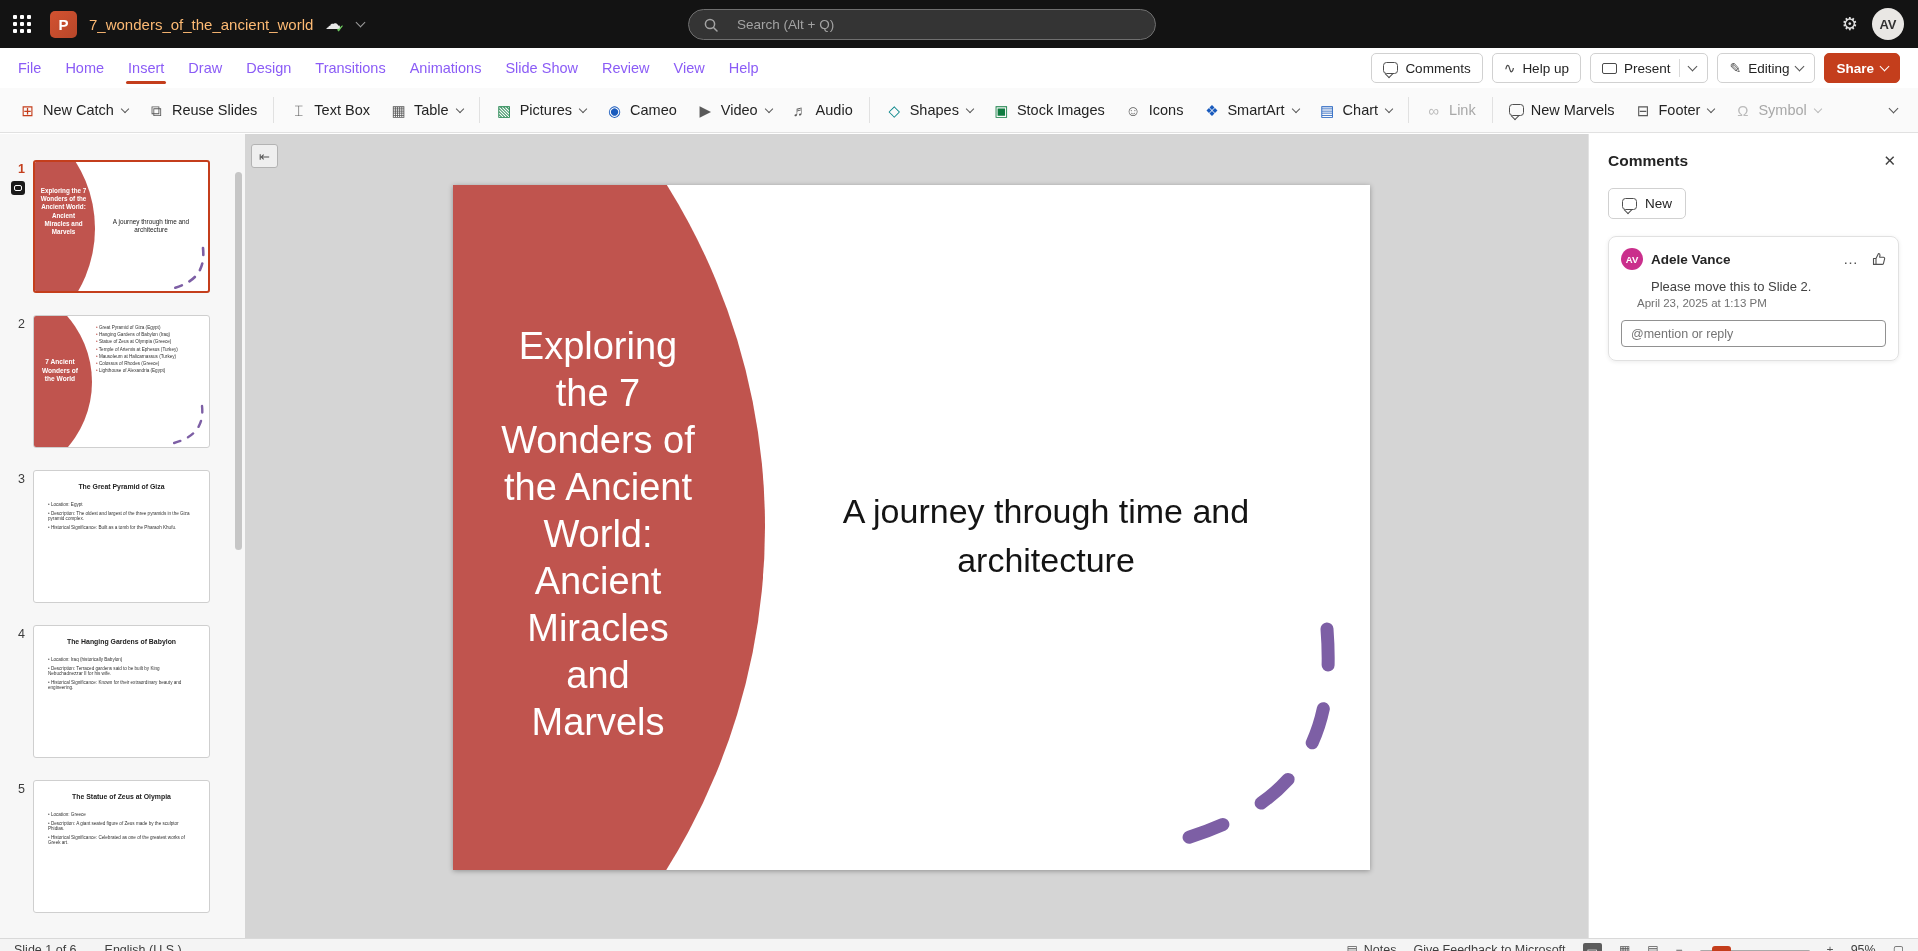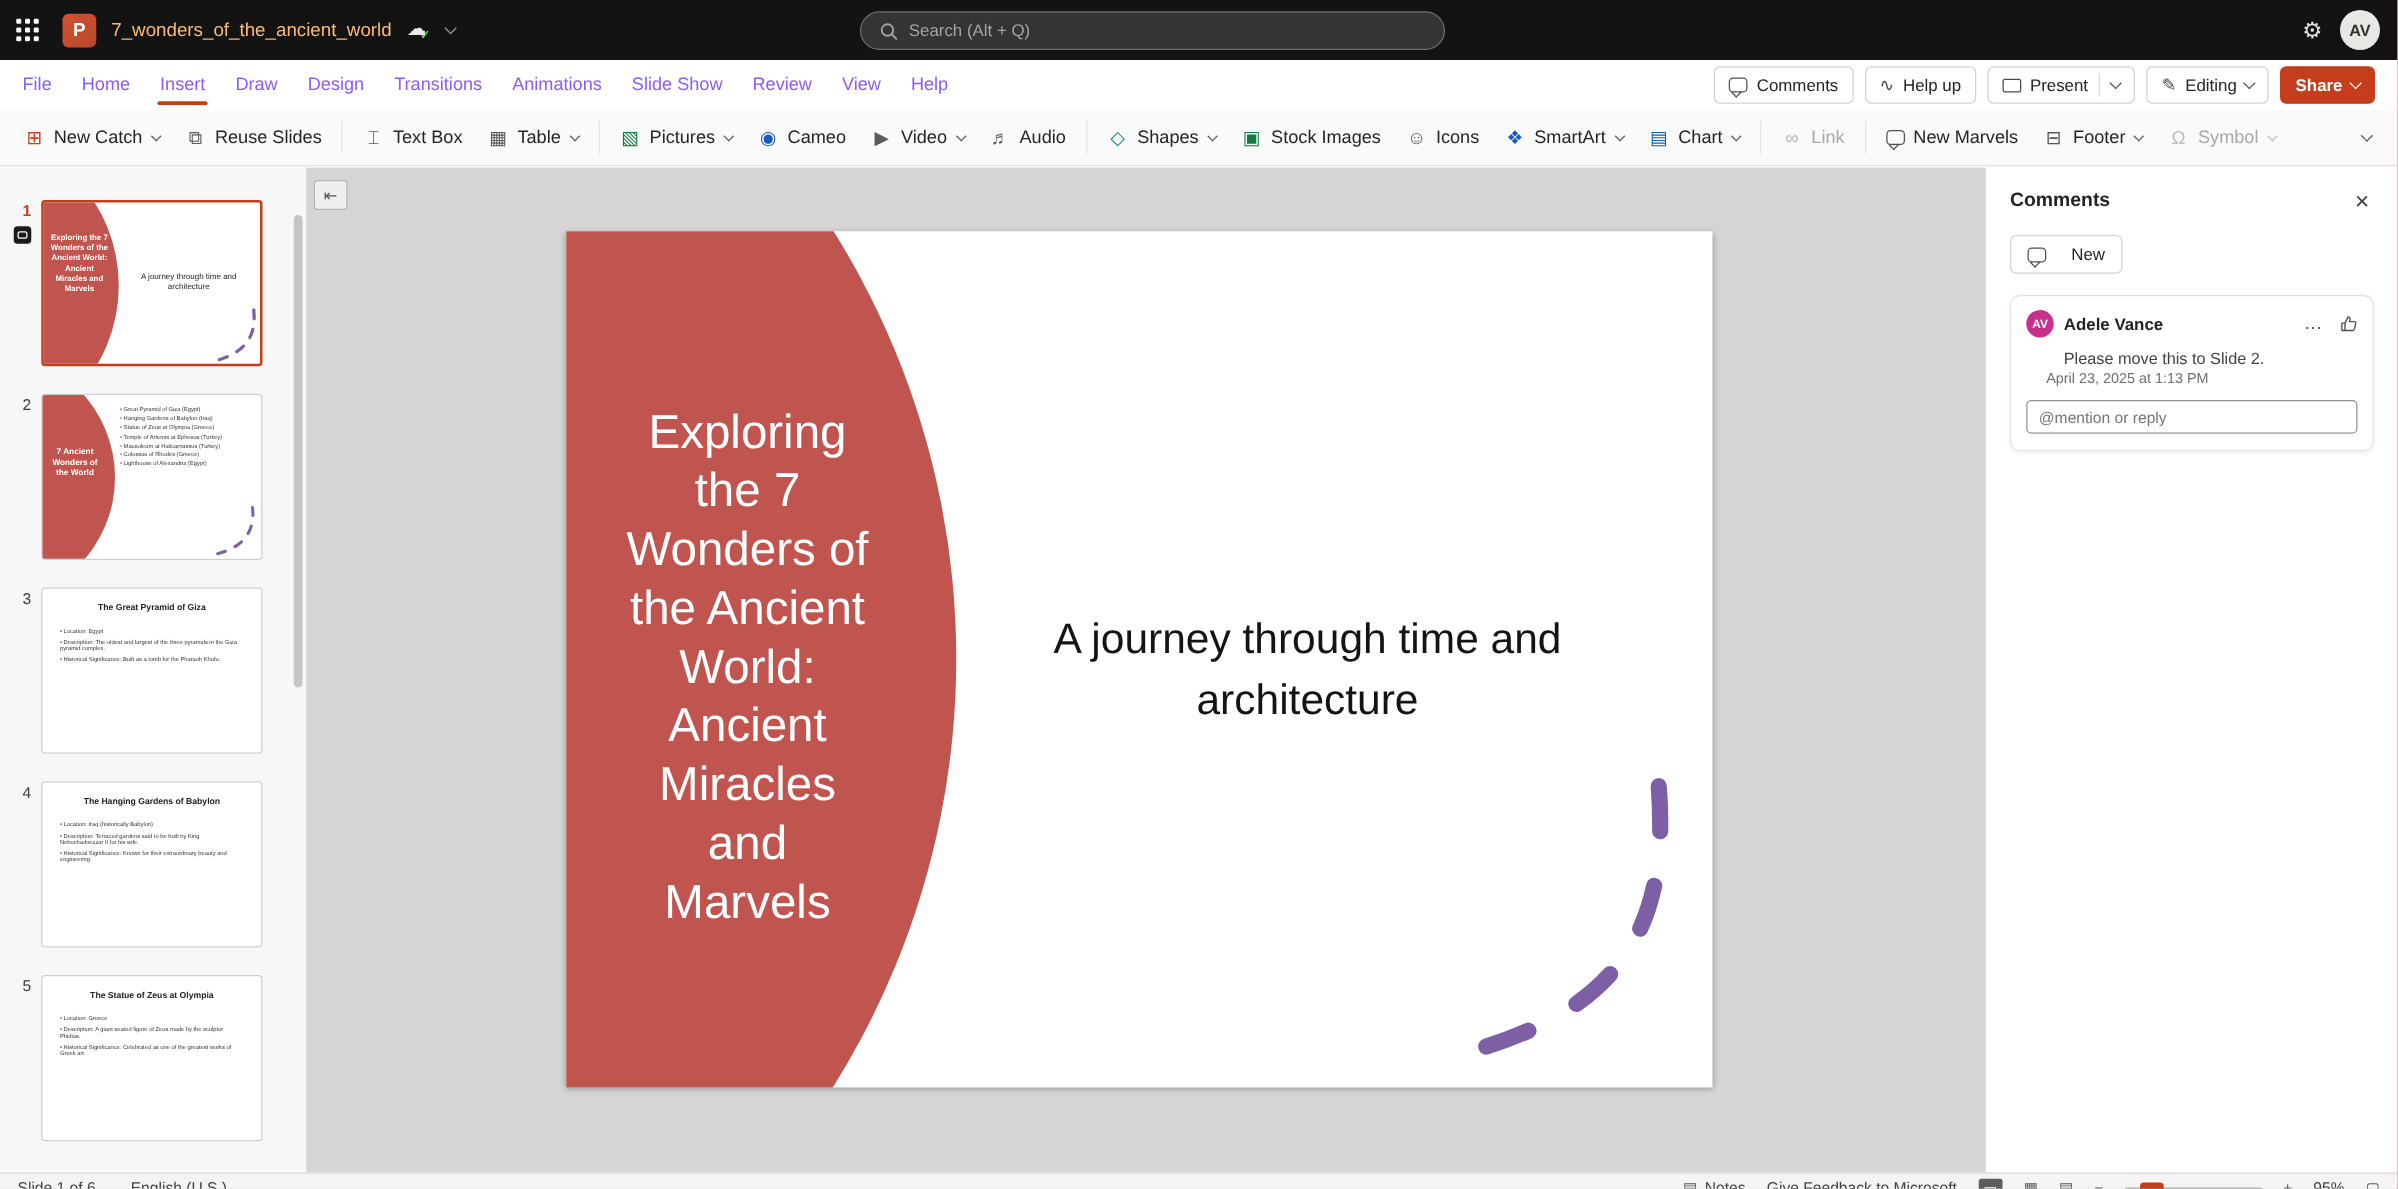--- a/index.html
+++ b/index.html
@@ -20,21 +20,21 @@
   .waffle-grid{display:grid;grid-template-columns:repeat(3,4px);gap:3px}
   .waffle-grid i{width:4px;height:4px;background:#fff;border-radius:1px;display:block}
   .ppt-logo{width:27px;height:27px;border-radius:5px;background:linear-gradient(135deg,#d35230,#b7472a);display:grid;place-items:center;font-weight:700;font-size:15px;margin:0 12px 0 6px;color:#fff}
   .doc-title{font-size:15px;color:#fdba74;white-space:nowrap}
   .cloud-wrap{position:relative;margin-left:12px;font-size:16px;color:#e8e8e8;line-height:1}
   .cloud-check{position:absolute;right:-3px;bottom:-2px;font-size:10px;color:#6ccb5f;font-weight:700}
   .tb-chev{margin-left:16px}
   .chev{width:7px;height:7px;border-right:1.5px solid #9d9d9d;border-bottom:1.5px solid #9d9d9d;transform:rotate(45deg);display:inline-block;flex:0 0 auto;margin-top:-3px}
   .chev.dark{border-color:#555}
   .chev.white{border-color:#fff}
-  .search{position:absolute;left:688px;top:9px;width:468px;height:31px;background:#343434;border:1px solid #6f6f6f;border-radius:16px;display:flex;align-items:center;gap:9px;padding:0 15px}
+  .search{position:absolute;left:688px;top:9px;width:468px;height:31px;background:#343434;border:1px solid #6f6f6f;border-radius:16px;display:flex;align-items:center;gap:19px;padding:0 15px}
   .search input{flex:1;background:transparent;border:none;outline:none;font-size:13.5px;color:#d5d5d5;font-family:"Liberation Sans",sans-serif}
   .search input::placeholder{color:#a3a3a3}
   .tb-right{margin-left:auto;display:flex;align-items:center;gap:14px;padding-right:14px}
   .gear{font-size:18px;color:#e0e0e0;cursor:pointer}
   .avatar{width:32px;height:32px;border-radius:50%;background:#e9e7e4;color:#323232;display:grid;place-items:center;font-size:13px;font-weight:700;cursor:pointer}
 
   
   #menubar{position:absolute;left:0;top:48px;right:0;height:40px;background:#fff;display:flex;align-items:center;padding:0 6px}
   .tab{height:40px;display:flex;align-items:center;padding:0 12px;font-size:14.5px;color:#8b5cf6;position:relative;cursor:pointer;white-space:nowrap}
   .tab.active::after{content:'';position:absolute;left:10px;right:10px;bottom:4px;height:3px;border-radius:2px;background:var(--accent)}
@@ -93,21 +93,21 @@
   .big-circle{position:absolute;left:-978px;top:-303px;width:1290px;height:1290px;border-radius:50%;background:var(--slide-red)}
   .slide-title{position:absolute;left:42px;top:138px;width:206px;font-size:38px;line-height:47px;color:#fff;text-align:center;cursor:text}
   .slide-sub{position:absolute;left:358px;top:302px;width:470px;font-size:34px;line-height:49px;color:#141414;text-align:center;cursor:text}
   .dashes{position:absolute;left:0;top:0}
 
   
   #comments{position:absolute;right:0;top:134px;width:330px;bottom:13px;background:#fff;border-left:1px solid #e3e3e3;padding:15px 19px}
   .cp-head{display:flex;align-items:center;justify-content:space-between}
   .cp-title{font-size:15.5px;font-weight:600;color:#242424}
   .cp-close{font-size:15px;color:#424242;cursor:pointer;padding:3px}
-  .cp-new{margin-top:15px;display:inline-flex;align-items:center;gap:20px;height:31px;padding:0 13px;border:1px solid #d1d1d1;border-radius:5px;background:#fff;font-size:13.5px;color:#242424;cursor:pointer}
+  .cp-new{margin-top:15px;display:inline-flex;align-items:center;gap:8px;height:31px;padding:0 13px;border:1px solid #d1d1d1;border-radius:5px;background:#fff;font-size:13.5px;color:#242424;cursor:pointer}
   .card{margin-top:17px;border:1px solid #e1e1e1;border-radius:8px;padding:11px 12px 13px;box-shadow:0 1px 4px rgba(0,0,0,.08)}
   .card-head{display:flex;align-items:center;gap:8px}
   .cavatar{width:22px;height:22px;border-radius:50%;background:var(--pink);color:#fff;font-size:9.5px;font-weight:700;display:grid;place-items:center}
   .cname{font-size:13.5px;font-weight:600;color:#242424}
   .card-icons{margin-left:auto;display:flex;align-items:center;gap:13px;color:#515151}
   .more{font-size:15px;letter-spacing:1px;cursor:pointer;line-height:0.4}
   .like svg{display:block;cursor:pointer}
   .ctext{margin:9px 0 3px 30px;font-size:13px;color:#424242}
   .cdate{margin-left:16px;font-size:11.5px;color:#707070}
   .creply{margin-top:11px;width:100%;height:27px;border:1px solid #919191;border-radius:4px;padding:0 9px;font-size:12.5px;color:#333;background:#fff;font-family:"Liberation Sans",sans-serif;outline:none}

